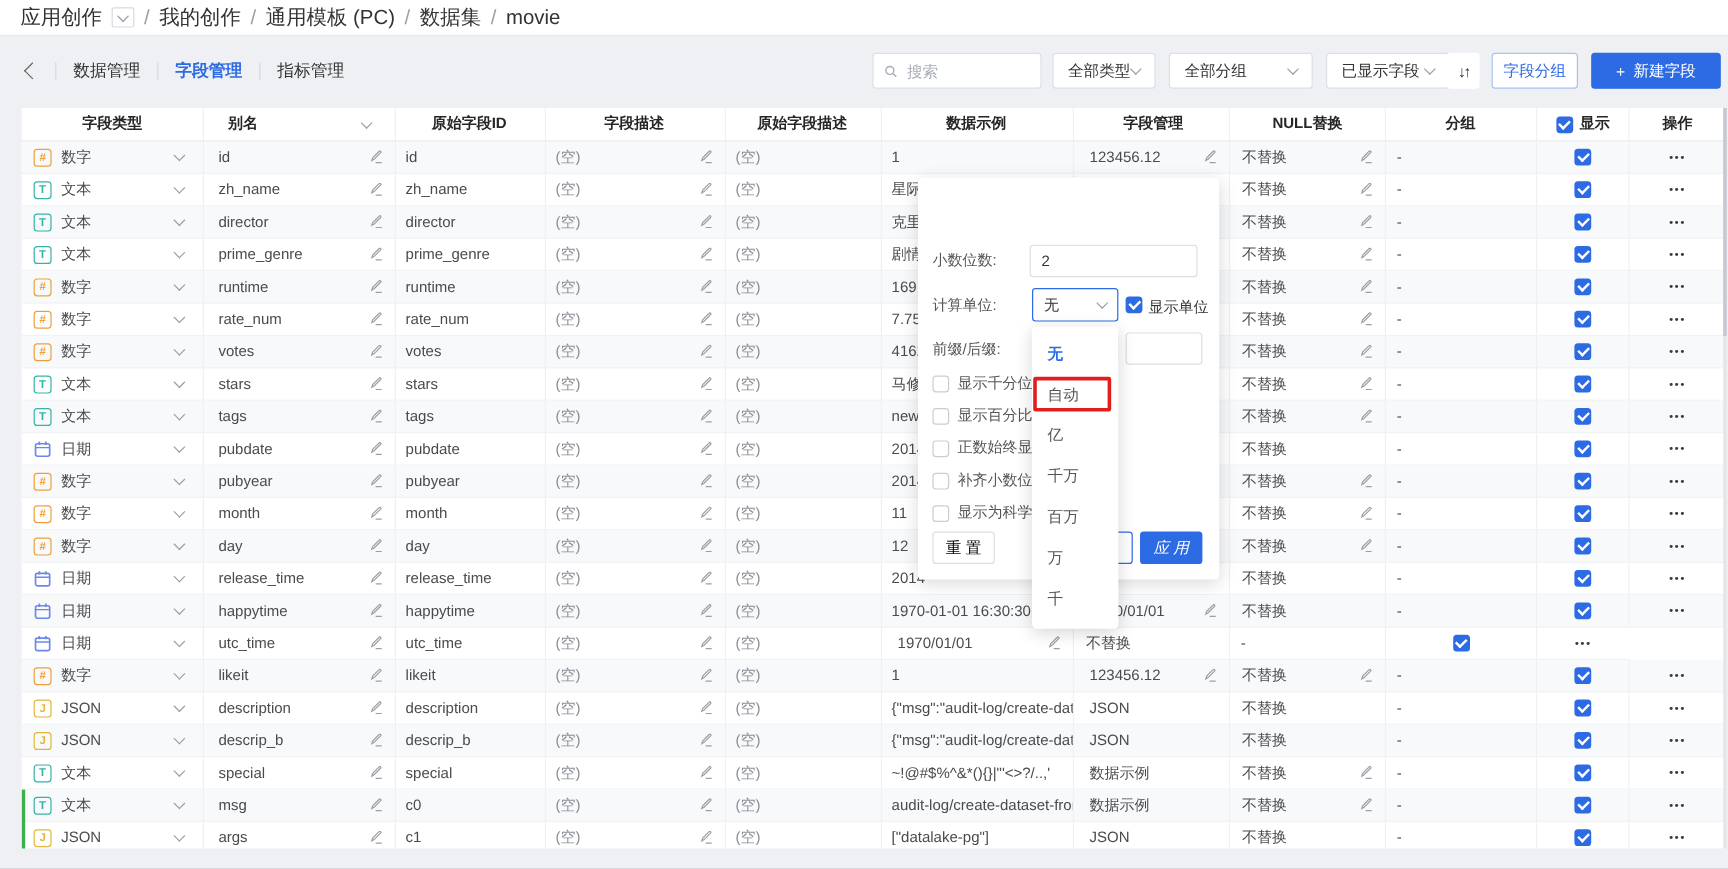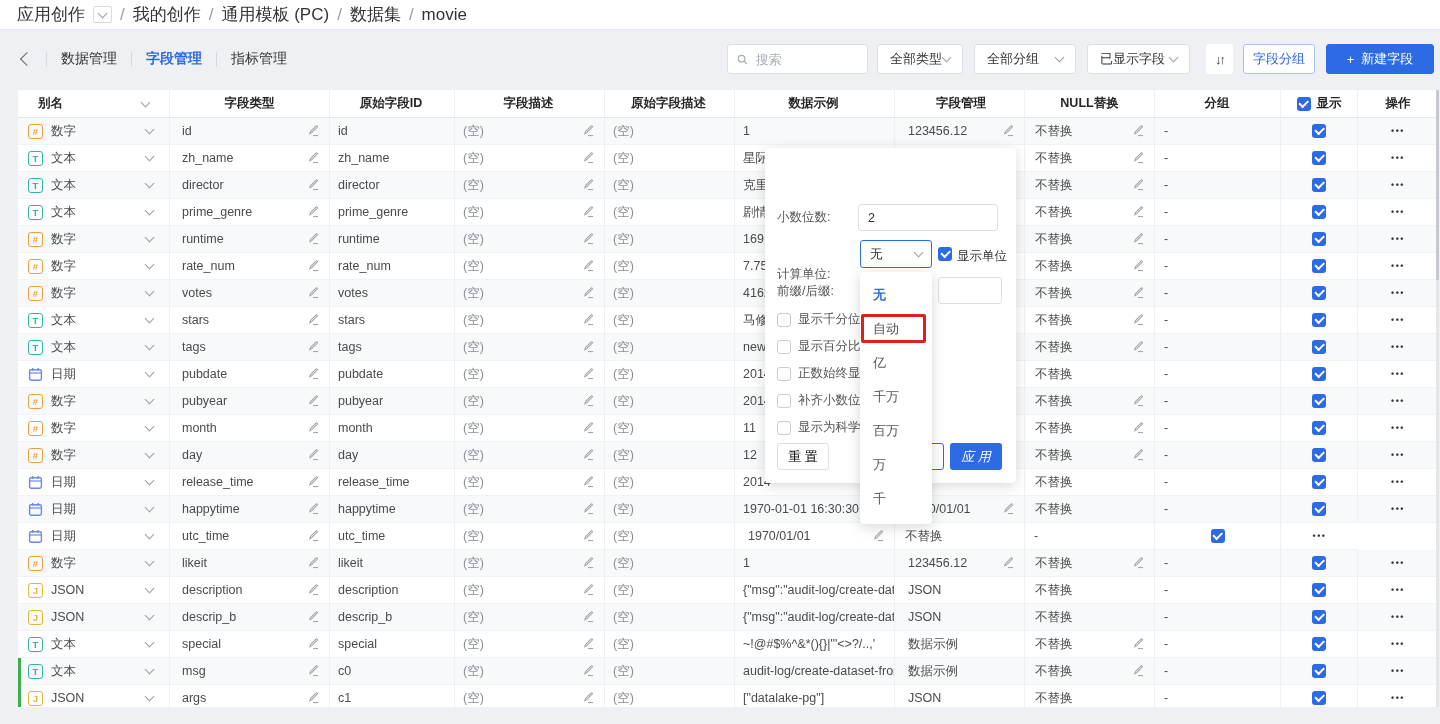--- a/index.html
+++ b/index.html
@@ -17,21 +17,21 @@
   .vdiv{width:1px;height:15px;background:#D5D8DD;}
   .tab{font-size:14px;color:#333;cursor:default;}
   .tab.active{color:#2D6BE4;font-weight:600;}
   .tb-box{position:absolute;top:44px;height:30px;box-sizing:border-box;background:#fff;border:1px solid #DCDFE5;border-radius:3px;display:flex;align-items:center;font-size:13px;color:#333;}
   .search{left:727px;width:141px;padding:0 9px;gap:6px;}
   .search input{border:none;outline:none;width:100%;font:inherit;color:#333;background:transparent;}
   .search input::placeholder{color:#A8ADB5;}
   .filters{position:absolute;left:877px;top:44px;display:flex;gap:11px;}
   .tb-select{height:30px;box-sizing:border-box;background:#fff;border:1px solid #DCDFE5;border-radius:3px;display:flex;align-items:center;padding:0 12px;justify-content:space-between;font-size:13px;}
   .filters .tb-select:nth-child(1){width:86px;justify-content:space-between;}
-  .filters .tb-select:nth-child(2){width:102px;}
+  .filters .tb-select:nth-child(2){width:120px;}
   .filters .tb-select:nth-child(3){width:103px;}
   .sortbtn{left:1206px;width:27px;justify-content:center;border:none;font-weight:700;font-size:13px;letter-spacing:-2px;color:#333;}
   .groupbtn{left:1243px;width:72px;justify-content:center;border:1px solid #A9C1F2;color:#2D6BE4;font-size:13px;}
   .createbtn{left:1326px;width:108px;justify-content:center;gap:7px;background:#2D6BE4;border:1px solid #2D6BE4;color:#fff;font-size:13px;}
   
   .card{position:absolute;left:18px;top:90px;width:1420px;height:617px;background:#fff;overflow:hidden;}
   .trow{display:grid;grid-template-columns:152px 160px 125px 150px 130px 160px 130px 130px 126px 77px 80px;position:relative;}
   .thead{height:28px;}
   .thead .cell{font-weight:700;font-size:12.5px;color:#262626;border-bottom:1px solid #E3E5E9;justify-content:center;}
   .thead .cell.c-alias{justify-content:flex-start;padding-left:20px;}
@@ -142,26 +142,26 @@
   <div class="tb-box groupbtn">
       <span>字段分组</span>
     </div>
   <div class="tb-box createbtn">
     <span>+</span>
     <span>新建字段</span>
   </div>
 
   <div class="card">
     <div class="trow thead" id="theadrow">
+        <div class="cell c-type">
+          <span>字段类型</span>
+        </div>
         <div class="cell c-alias">
           <span>别名</span>
           <span class="chev aliaschev"></span>
-        </div>
-        <div class="cell c-type">
-          <span>字段类型</span>
         </div>
         <div class="cell c-id">
           <span>原始字段ID</span>
         </div>
         <div class="cell c-desc">
           <span>字段描述</span>
         </div>
         <div class="cell c-odesc">
           <span>原始字段描述</span>
         </div>
@@ -1230,21 +1230,21 @@
           </div>
         </div>
       </div>
   </div>
   <div class="scrollbar"></div>
   <div class="scrollthumb"></div>
 
   <div class="dialog">
     <span class="dlg-label" style="top:61px;">小数位数:</span>
     <input class="dlg-input" style="left: 93px; top: 56px; width: 140px; height: 27px;" value="2">
-    <span class="dlg-label" style="top:98px;margin-top:20px;">计算单位:</span>
+    <span class="dlg-label" style="top:98px;">计算单位:</span>
     <div class="dlg-select" style="top:92px;">
       <span>无</span>
       <span class="chev"></span>
     </div>
     <span class="cb on" style="position:absolute;left:173px;top:99px;"></span>
     <span class="dlg-label" style="left:192px;top:100px;color:#333;">显示单位</span>
     <span class="dlg-label" style="top:135px;">前缀/后缀:</span>
     <input class="dlg-input" style="left: 95px; top: 129px; width: 72px; height: 27px;" value="">
     <input class="dlg-input" style="left: 173px; top: 129px; width: 64px; height: 27px;" value="">
     <div id="dlgchecks">

